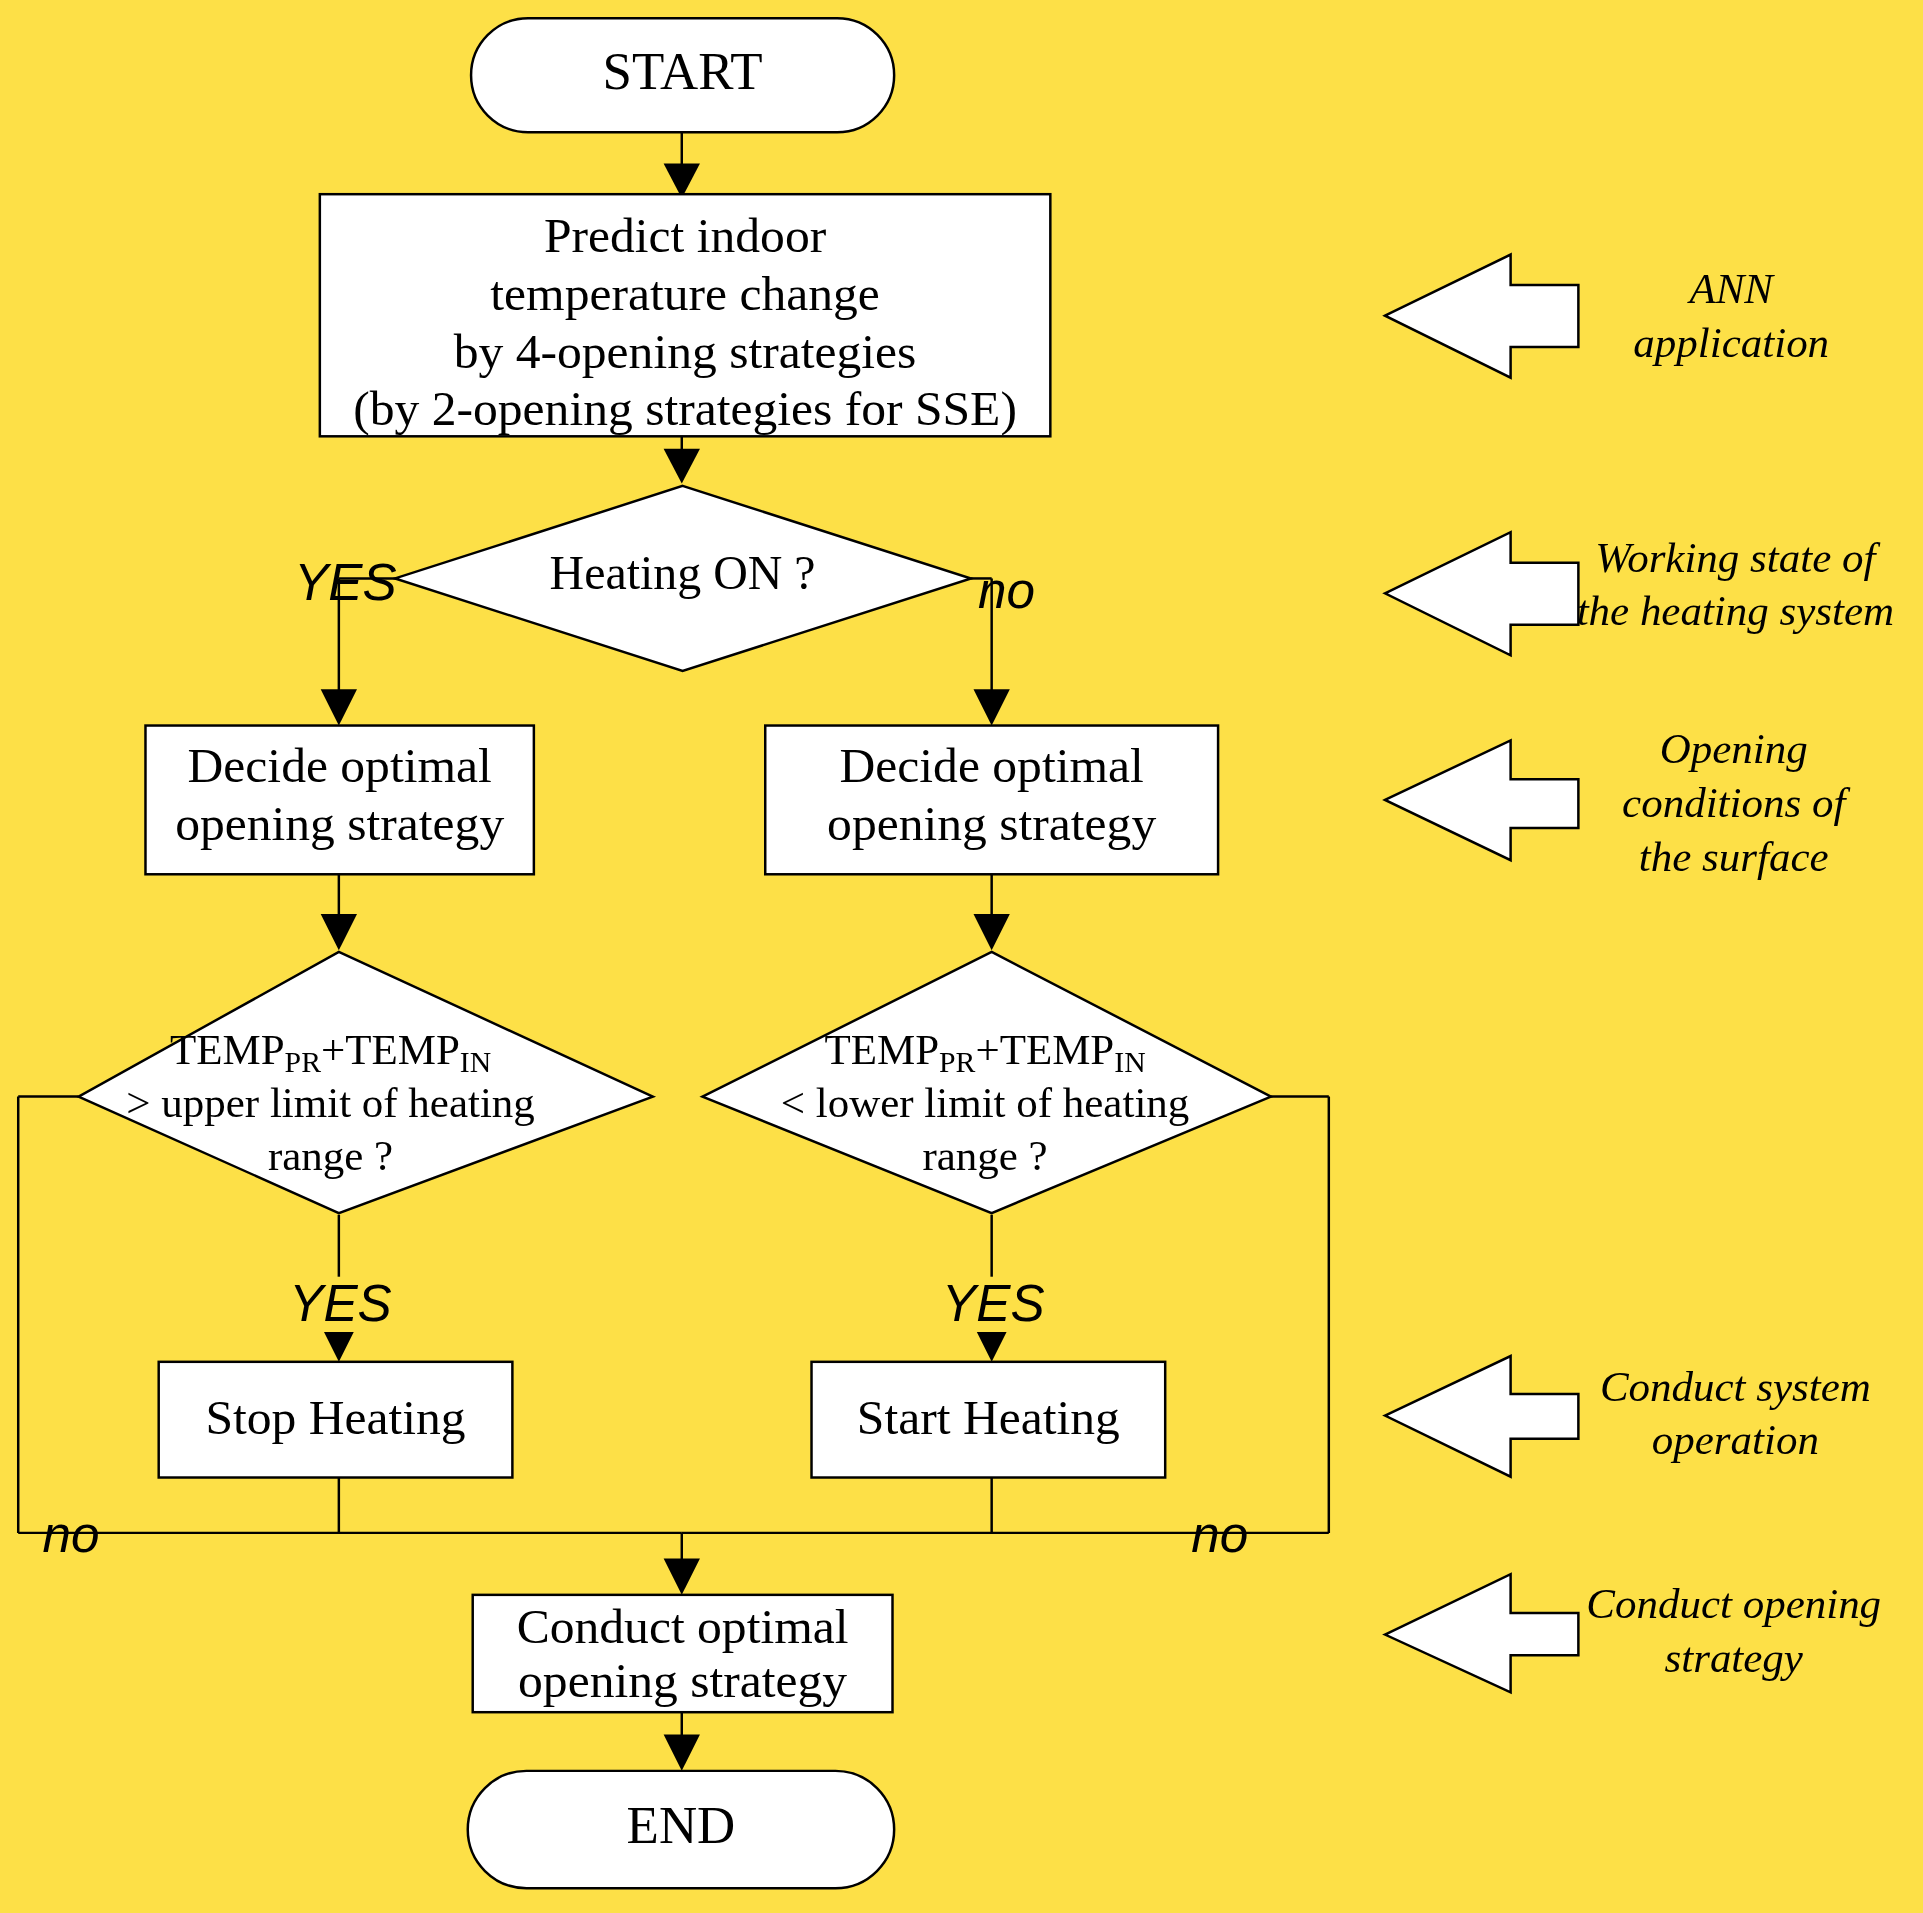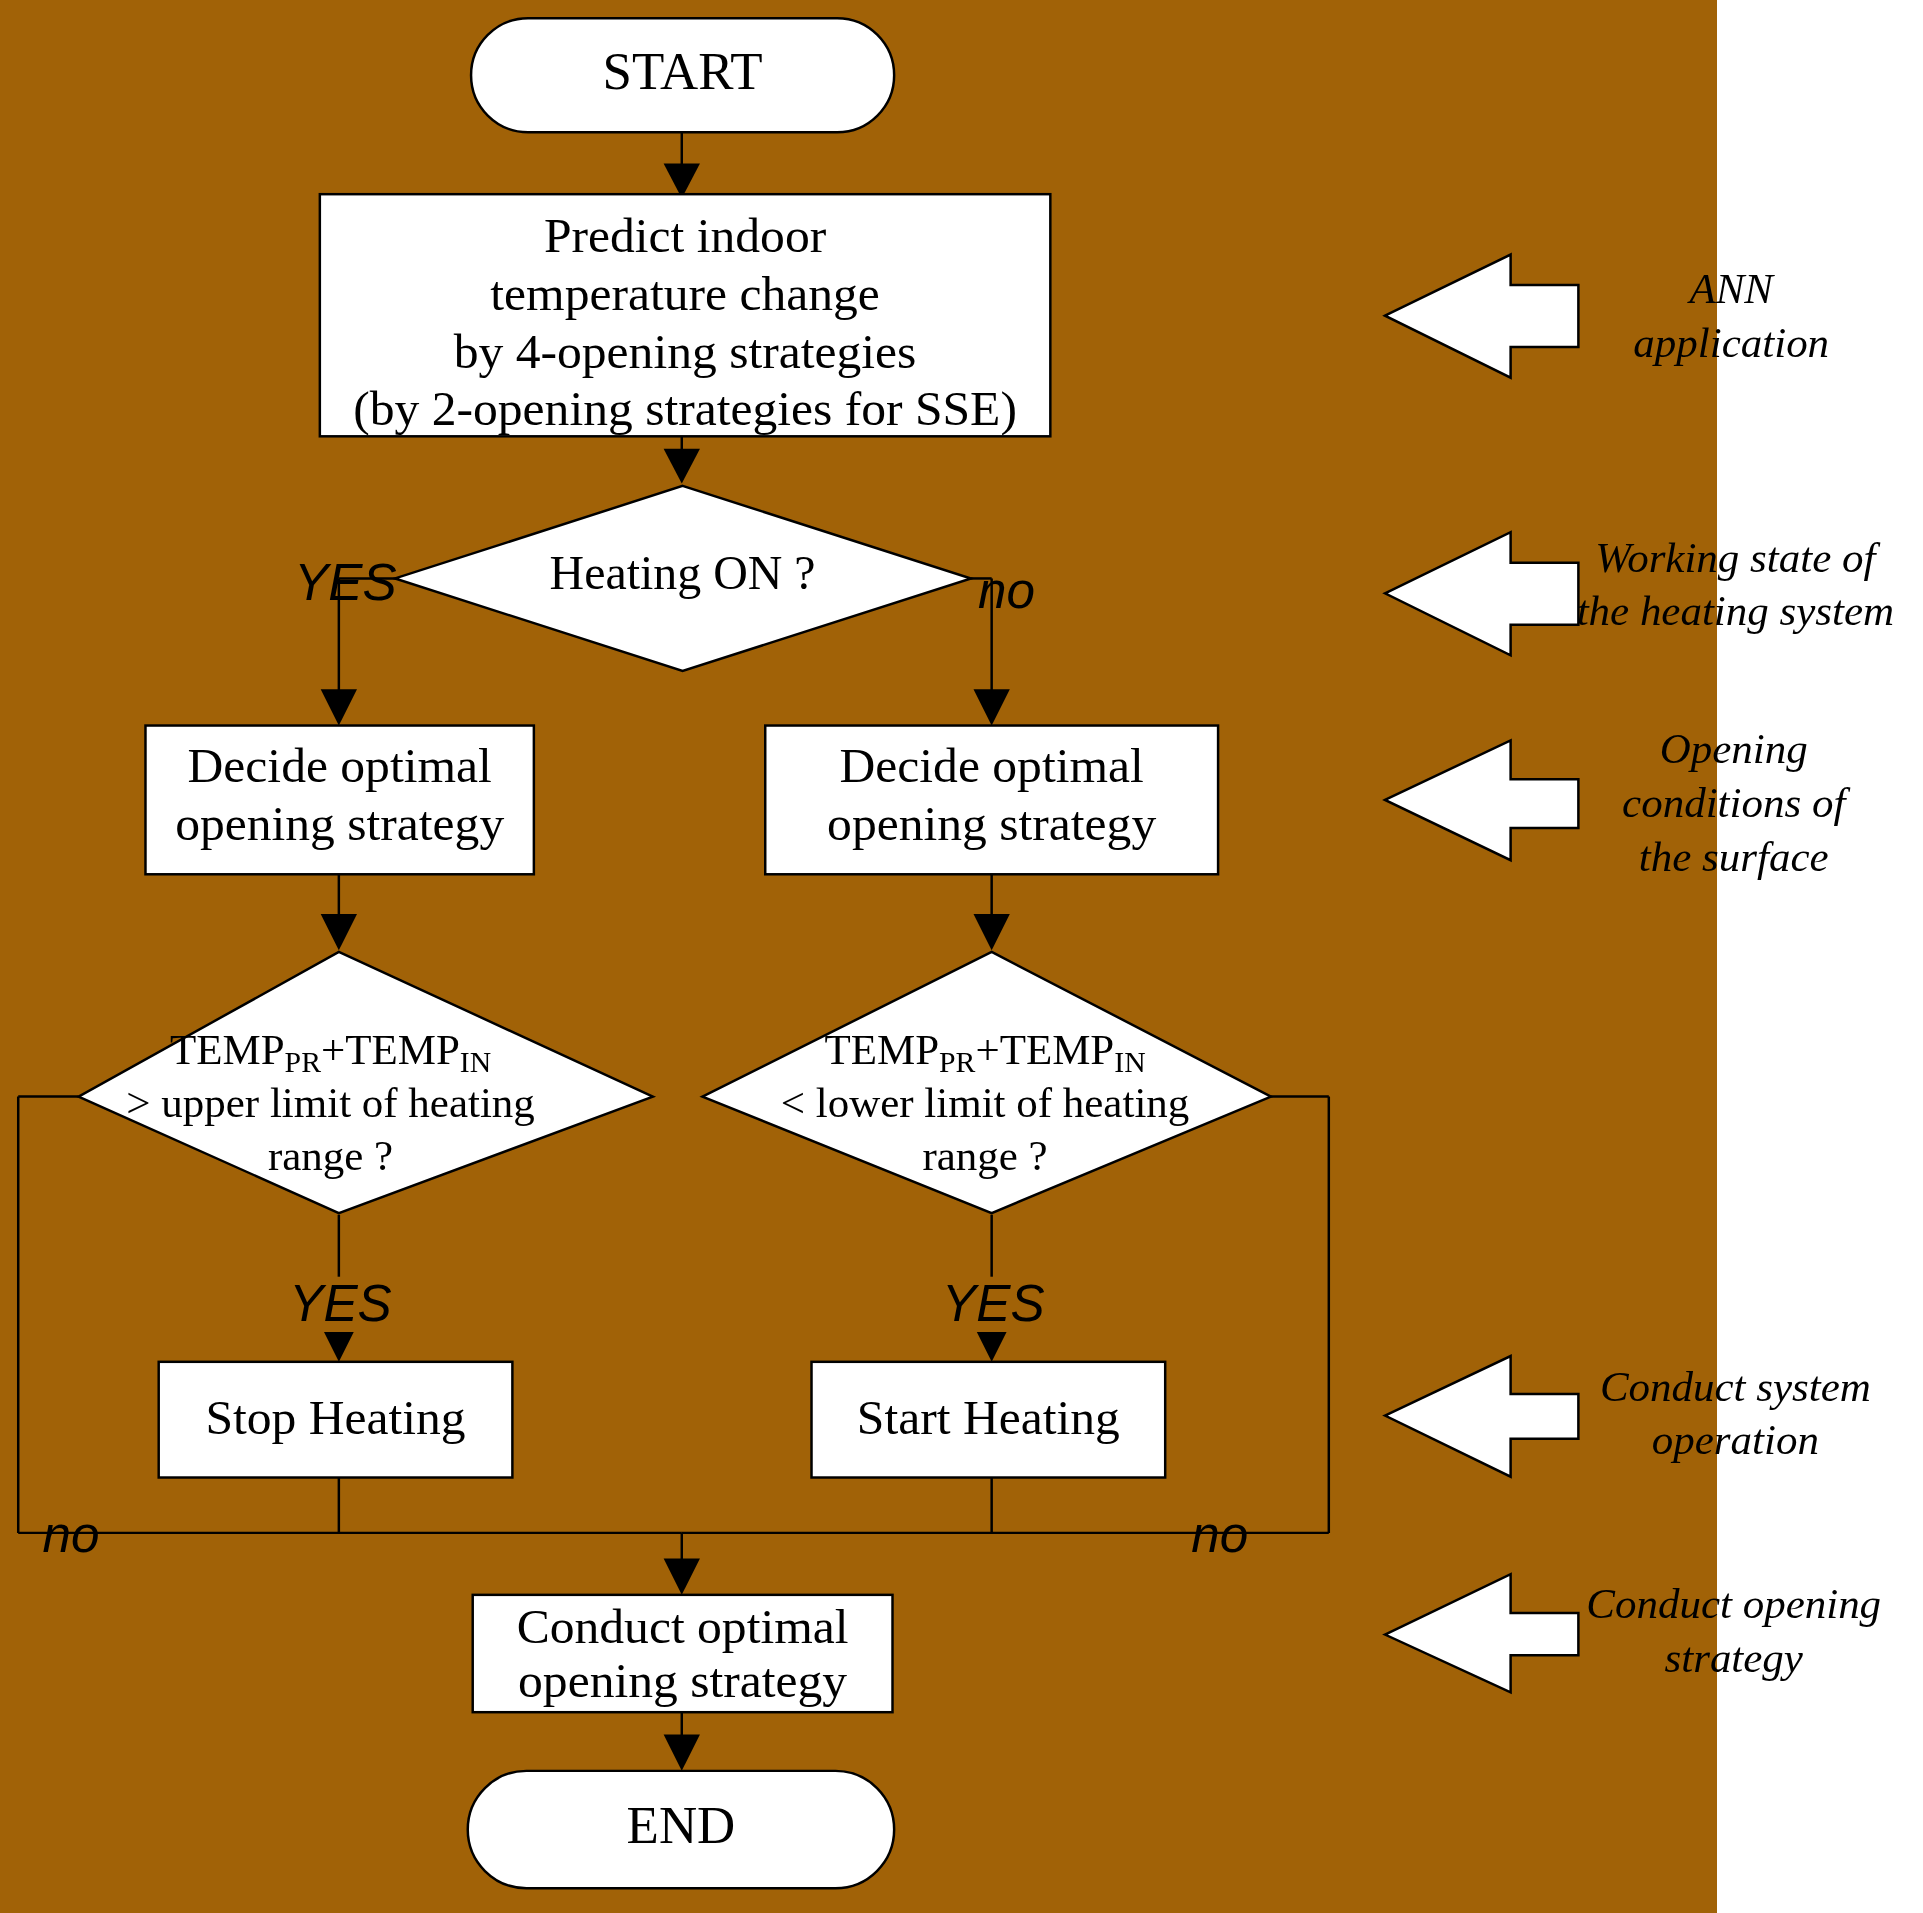--- a/index.html
+++ b/index.html
@@ -8,23 +8,23 @@
     background: #ffffff;
   }
   body {
     width: 1923px;
     height: 1913px;
     overflow: hidden;
     font-family: "Liberation Serif", serif;
   }
   #flowchart-root {
     position: relative;
-    width: 1717px;
+    width: 1923px;
     height: 1913px;
-    background: #a16207;
+    background: #fde047;
   }
   svg.chart-svg {
     position: absolute;
     top: 0;
     left: 0;
     width: 1923px;
     height: 1913px;
   }
   .node-shape {
     fill: #ffffff;

